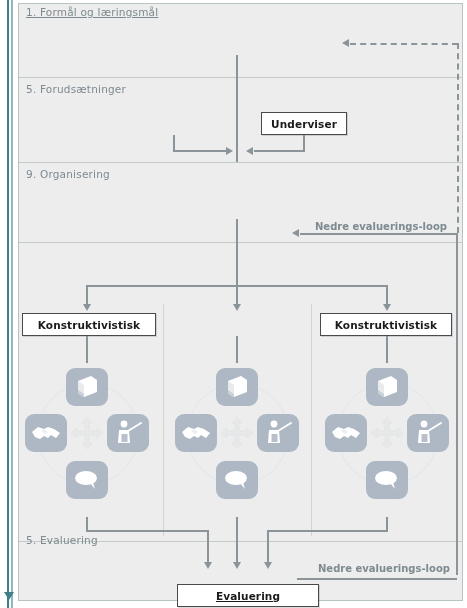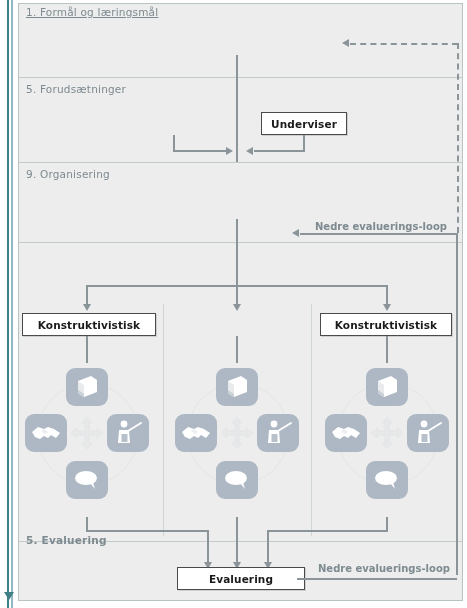--- a/index.html
+++ b/index.html
@@ -132,21 +132,21 @@
   <div class="panel"></div>
 
   <div class="section-line" style="top:77px;"></div>
   <div class="section-line" style="top:162px;"></div>
   <div class="section-line" style="top:242px;"></div>
   <div class="section-line" style="top:541px;"></div>
 
   <div class="section-label" style="left:26px;top:6px;text-decoration:underline;">1. Formål og læringsmål</div>
   <div class="section-label" style="left:26px;top:83px;">5. Forudsætninger</div>
   <div class="section-label" style="left:26px;top:168px;">9. Organisering</div>
-  <div class="section-label" style="left:26px;top:534px;font-weight:bold;">5. Evaluering</div>
+  <div class="section-label" style="left:26px;top:534px;">5. Evaluering</div>
 
 
   <div class="dashed-h" style="left:350px;top:43px;width:108px;"></div>
   <div class="arr-left" style="left:342px;top:38.5px;"></div>
   <div class="dashed-v" style="left:457px;top:43px;height:190px;"></div>
 
   <div class="vline" style="left:236px;top:55px;height:107px;"></div>
 
   <div class="node" style="left:261px;top:112px;width:86px;height:23px;">Underviser</div>
 
@@ -292,18 +292,18 @@
   <div class="arr-down" style="left:203.5px;top:562px;"></div>
 
   <div class="vline" style="left:236px;top:517px;height:48px;"></div>
   <div class="arr-down" style="left:232.5px;top:562px;"></div>
 
   <div class="vline" style="left:386px;top:517px;height:14px;"></div>
   <div class="hline" style="left:267px;top:530px;width:121px;"></div>
   <div class="vline" style="left:267px;top:530px;height:35px;"></div>
   <div class="arr-down" style="left:263.5px;top:562px;"></div>
 
-  <div class="node" style="left:177px;top:567px;width:128px;height:23px;">Evaluering</div>
+  <div class="node" style="left:177px;top:584px;width:142px;height:23px;text-decoration:underline;">Evaluering</div>
 
   <div class="hline" style="left:297px;top:578px;width:160px;"></div>
   <div class="loop-label" style="left:318px;top:563px;">Nedre evaluerings-loop</div>
 
 </div>
 
 </body></html>

